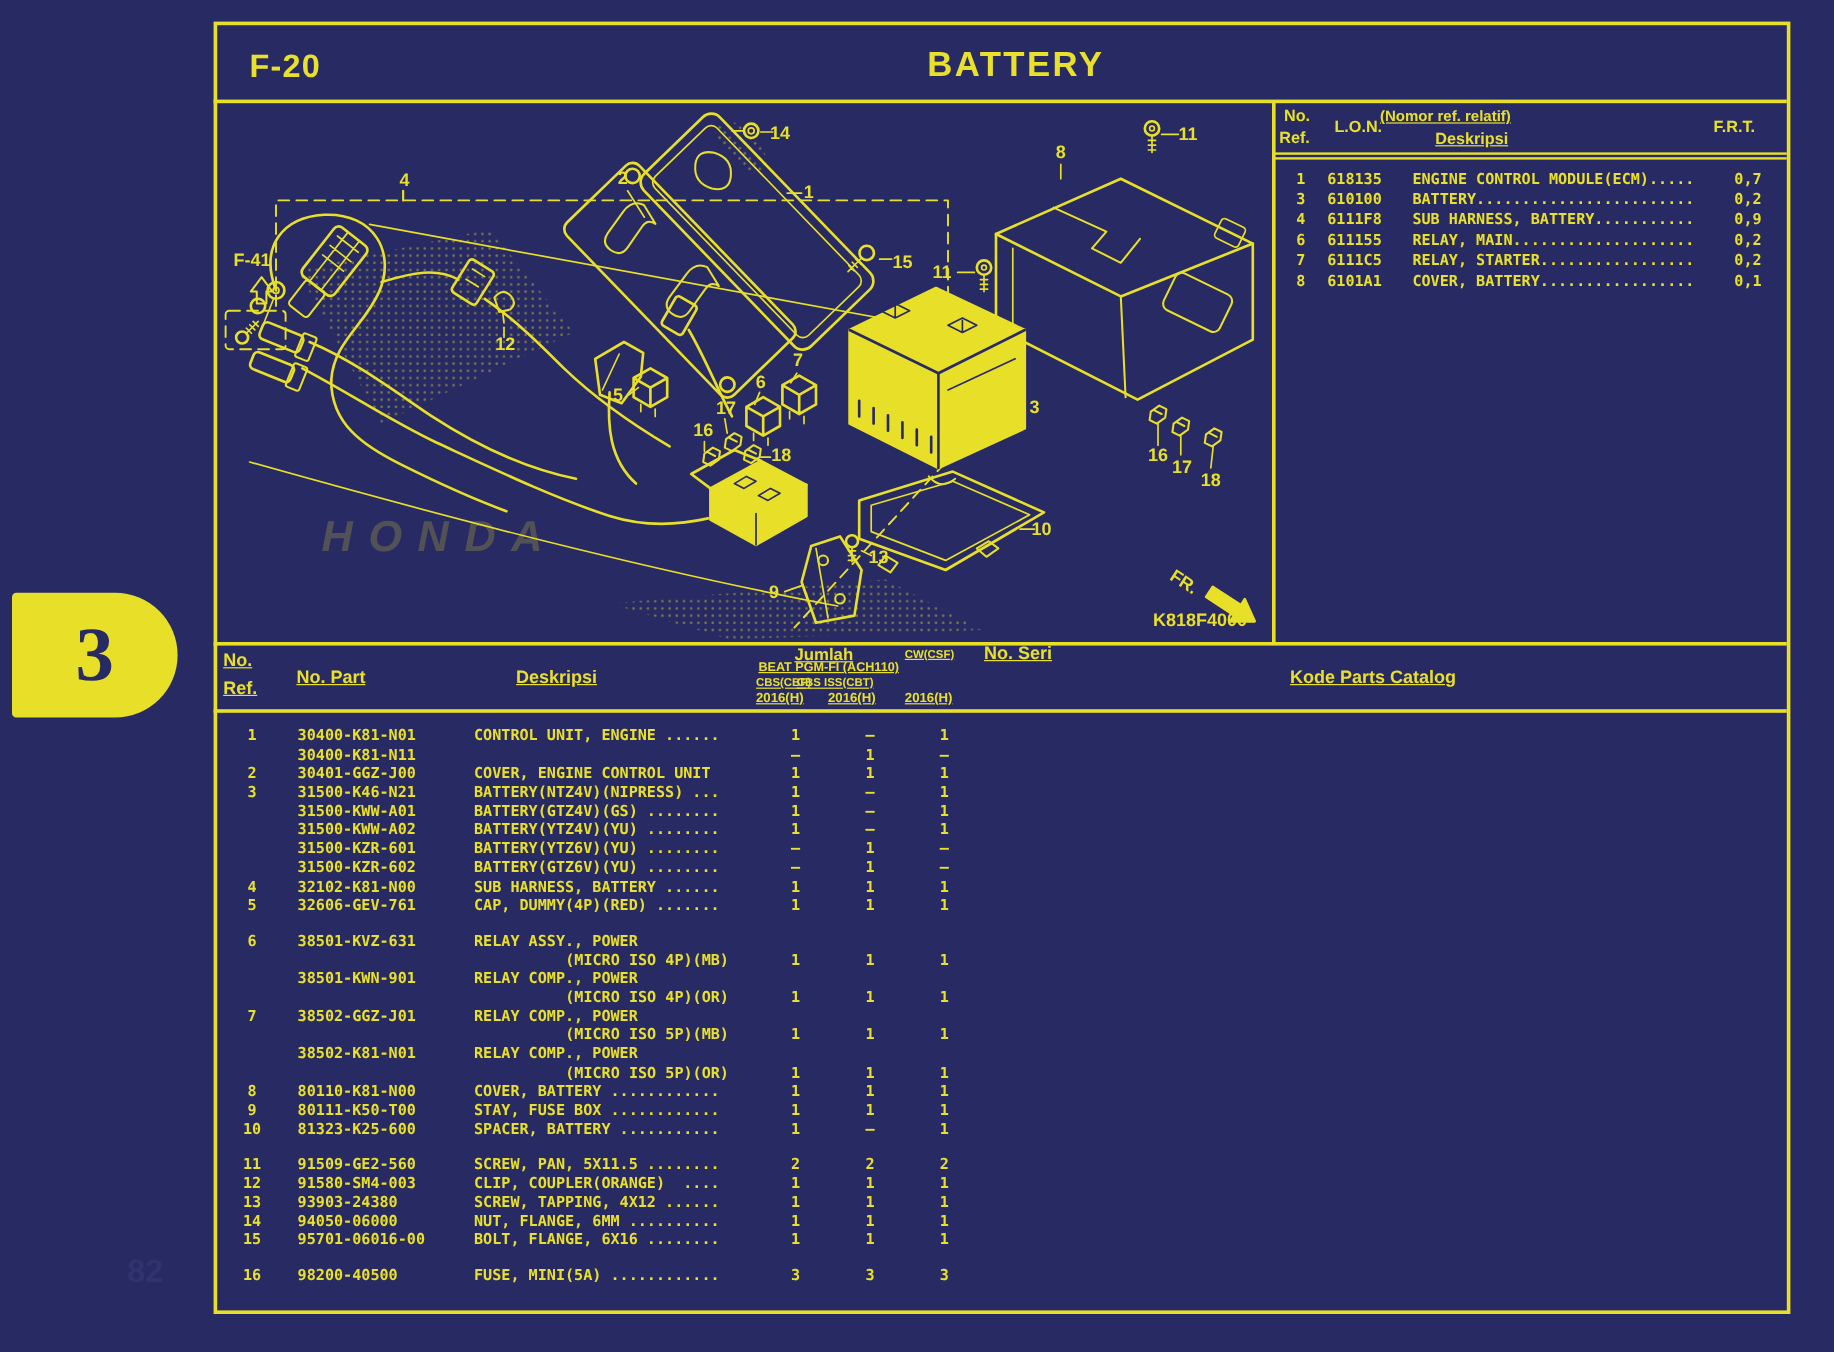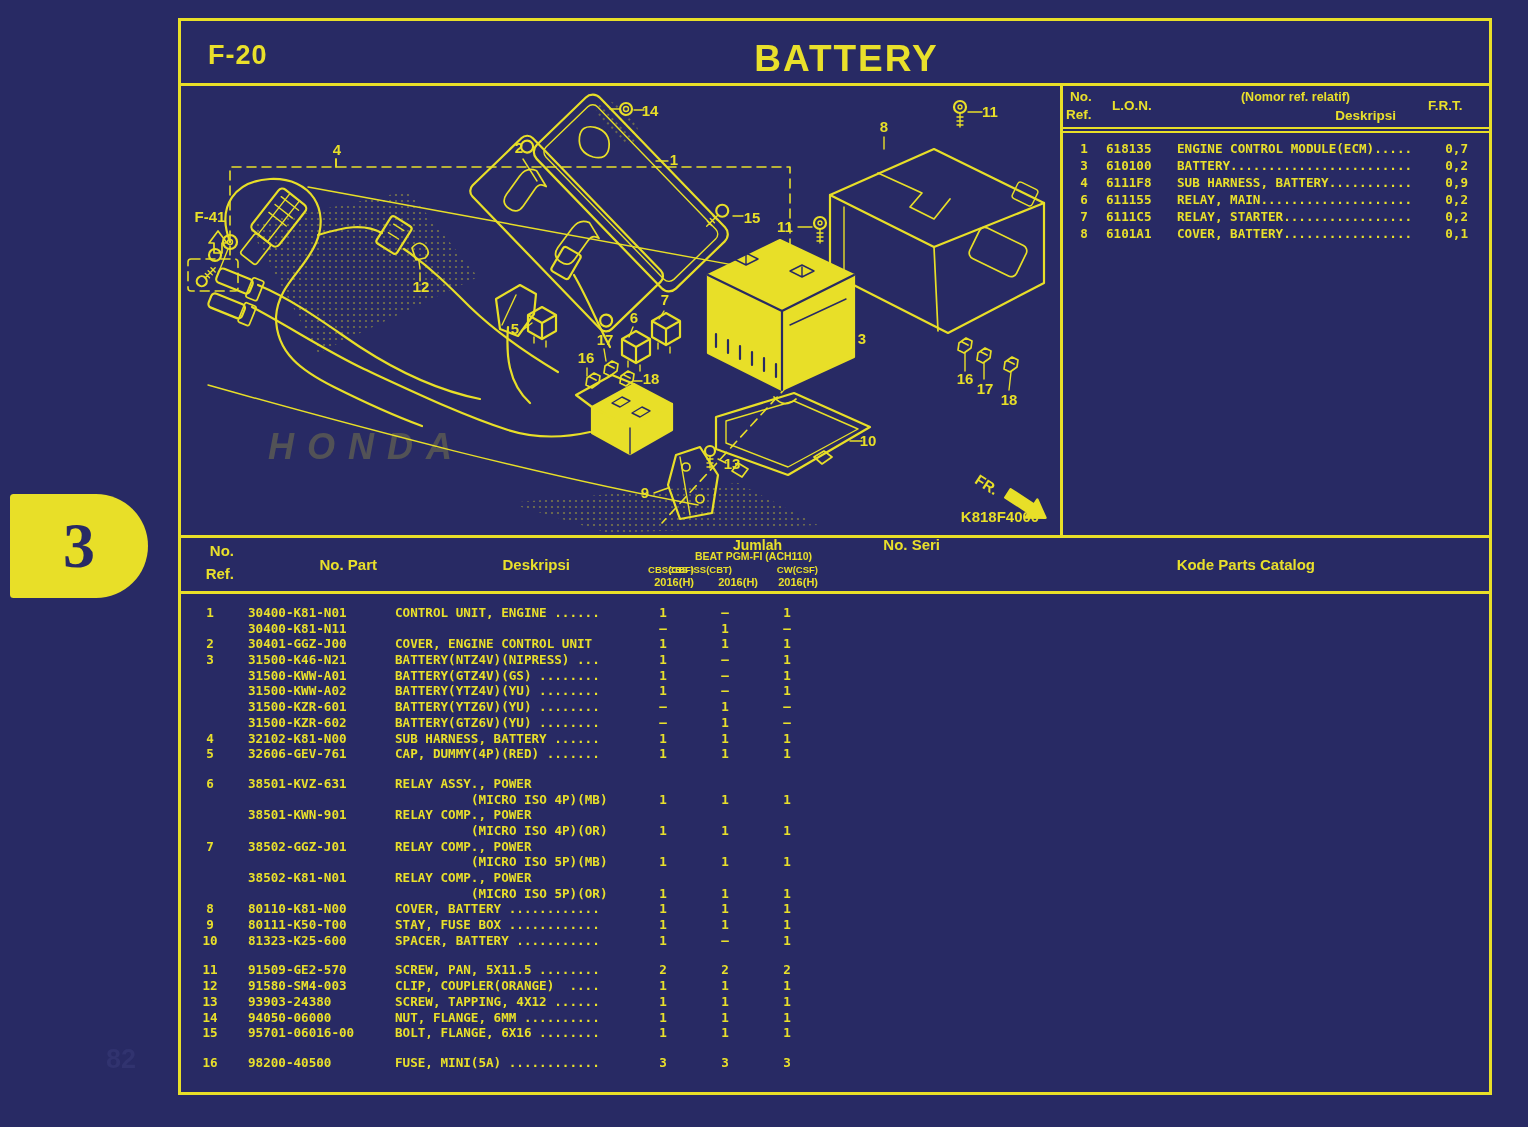--- a/index.html
+++ b/index.html
@@ -6,21 +6,21 @@
   html,body{margin:0;padding:0;}
   body{width:1528px;height:1127px;background:var(--bg);position:relative;overflow:hidden;
        font-family:"Liberation Sans",sans-serif;}
   .abs{position:absolute;}
   
   .frame{left:178px;top:18px;width:1308px;height:1071px;border:3px solid var(--yel);}
   .hline{position:absolute;background:var(--yel);}
   .vline{position:absolute;background:var(--yel);}
   
   .pagecode{left:208px;top:40px;font-size:27px;font-weight:bold;color:var(--txt);letter-spacing:1px;}
-  .title{left:178px;top:38px;width:1337px;text-align:center;font-size:37px;font-weight:bold;
+  .title{left:178px;top:38px;width:1337px;text-align:center;font-size:29px;font-weight:bold;
          color:var(--txt);letter-spacing:2px;}
   
   .lab{color:var(--txt);font-weight:bold;}
   .mono{font-family:"DejaVu Sans Mono",monospace;font-weight:bold;font-size:12.6px;color:var(--txt);white-space:pre;}
   
   #ref-rows{left:0;top:141px;width:1528px;}
   .rrow{position:relative;height:17px;}
   .rc{position:absolute;top:0;}
   .r-ref{left:1066px;width:36px;text-align:center;}
   .r-lon{left:1106px;}
@@ -53,21 +53,21 @@
   #diagram-svg .dash{stroke-dasharray:9 6;stroke-width:1.6;}
   #diagram-svg .dot{fill:var(--yel);stroke:none;}
   #diagram-svg .stip{fill:url(#dots);stroke:none;opacity:.42;}
   #diagram-labels text{fill:var(--yel);stroke:none;font-family:"Liberation Sans",sans-serif;
      font-weight:bold;font-size:15px;text-anchor:middle;}
   #diagram-svg .wm{fill:var(--yel);stroke:none;opacity:.22;font-family:"Liberation Sans",sans-serif;
      font-weight:bold;font-style:italic;font-size:36px;letter-spacing:13px;}
   
   .h13{font-size:13.5px;} .h15{font-size:15px;} .h11{font-size:14px;} .h10{font-size:10.5px;}
   .h95{font-size:9.5px;} .h85{font-size:11px;}
-  .ctr{text-align:right;}
+  .ctr{text-align:left;text-decoration:underline;}
 </style>
 </head>
 <body>
 
 <div class="abs tab3">
   <span>3</span>
 </div>
 <div class="abs wm82">82</div>
 
 <div class="abs frame"></div>
@@ -129,21 +129,21 @@
 <div class="abs lab h15 ctr" style="left:186px;top:542px;width:48px;">No.</div>
 <div class="abs lab h15 ctr" style="left:186px;top:565px;width:48px;">Ref.</div>
 <div class="abs lab h15 ctr" style="left:247px;top:556px;width:130px;">No. Part</div>
 <div class="abs lab h15 ctr" style="left:430px;top:556px;width:140px;">Deskripsi</div>
 <div class="abs lab h11 ctr" style="left:662px;top:537px;width:120px;">Jumlah</div>
 <div class="abs lab h10 ctr" style="left:632px;top:550px;width:180px;">BEAT PGM-FI (ACH110)</div>
 <div class="abs lab h95 ctr" style="left:630px;top:564px;width:64px;">CBS(CBF)</div>
 <div class="abs lab h85 ctr" style="left:630px;top:576px;width:64px;">2016(H)</div>
 <div class="abs lab h95 ctr" style="left:664px;top:564px;width:68px;">CBS ISS(CBT)</div>
 <div class="abs lab h85 ctr" style="left:690px;top:576px;width:68px;">2016(H)</div>
-<div class="abs lab h95 ctr" style="left:754px;top:564px;width:64px;">CW(CSF)</div>
+<div class="abs lab h95 ctr" style="left:754px;top:540px;width:64px;">CW(CSF)</div>
 <div class="abs lab h85 ctr" style="left:754px;top:576px;width:64px;">2016(H)</div>
 <div class="abs lab h15 ctr" style="left:820px;top:536px;width:120px;">No. Seri</div>
 <div class="abs lab h15 ctr" style="left:1075px;top:556px;width:240px;">Kode Parts Catalog</div>
 <div class="abs" id="parts-rows">
     <div class="prow">
       <span class="pc mono c-ref">1</span>
       <span class="pc mono c-part">30400-K81-N01</span>
       <span class="pc mono c-desc">CONTROL UNIT, ENGINE ......</span>
       <span class="pc mono c-q c-q0">1</span>
       <span class="pc mono c-q c-q1">–</span>
@@ -276,21 +276,21 @@
     <div class="prow">
       <span class="pc mono c-ref">10</span>
       <span class="pc mono c-part">81323-K25-600</span>
       <span class="pc mono c-desc">SPACER, BATTERY ...........</span>
       <span class="pc mono c-q c-q0">1</span>
       <span class="pc mono c-q c-q1">–</span>
       <span class="pc mono c-q c-q2">1</span>
     </div>
     <div class="prow gap">
       <span class="pc mono c-ref">11</span>
-      <span class="pc mono c-part">91509-GE2-570</span>
+      <span class="pc mono c-part">91509-GE2-560</span>
       <span class="pc mono c-desc">SCREW, PAN, 5X11.5 ........</span>
       <span class="pc mono c-q c-q0">2</span>
       <span class="pc mono c-q c-q1">2</span>
       <span class="pc mono c-q c-q2">2</span>
     </div>
     <div class="prow">
       <span class="pc mono c-ref">12</span>
       <span class="pc mono c-part">91580-SM4-003</span>
       <span class="pc mono c-desc">CLIP, COUPLER(ORANGE)  ....</span>
       <span class="pc mono c-q c-q0">1</span>

